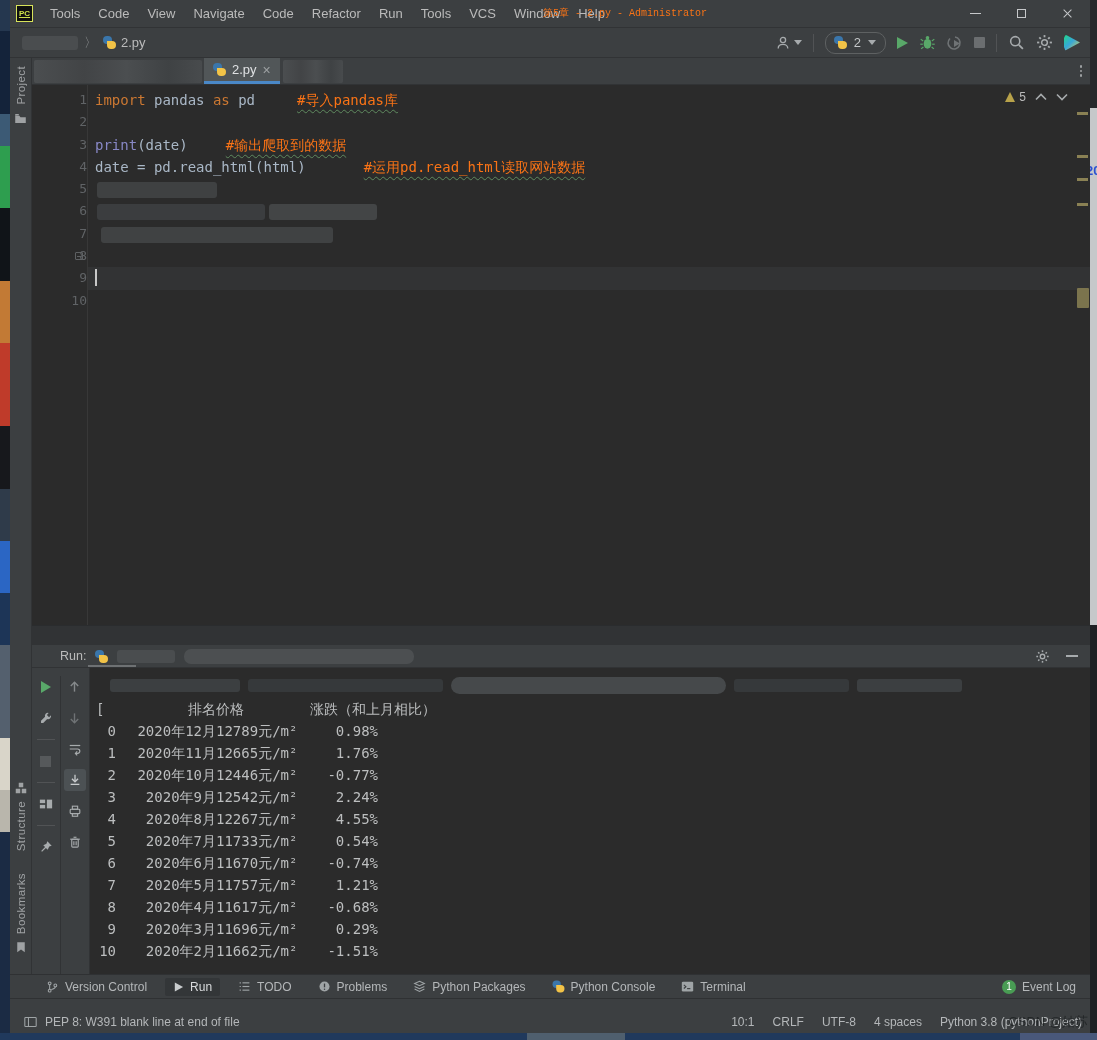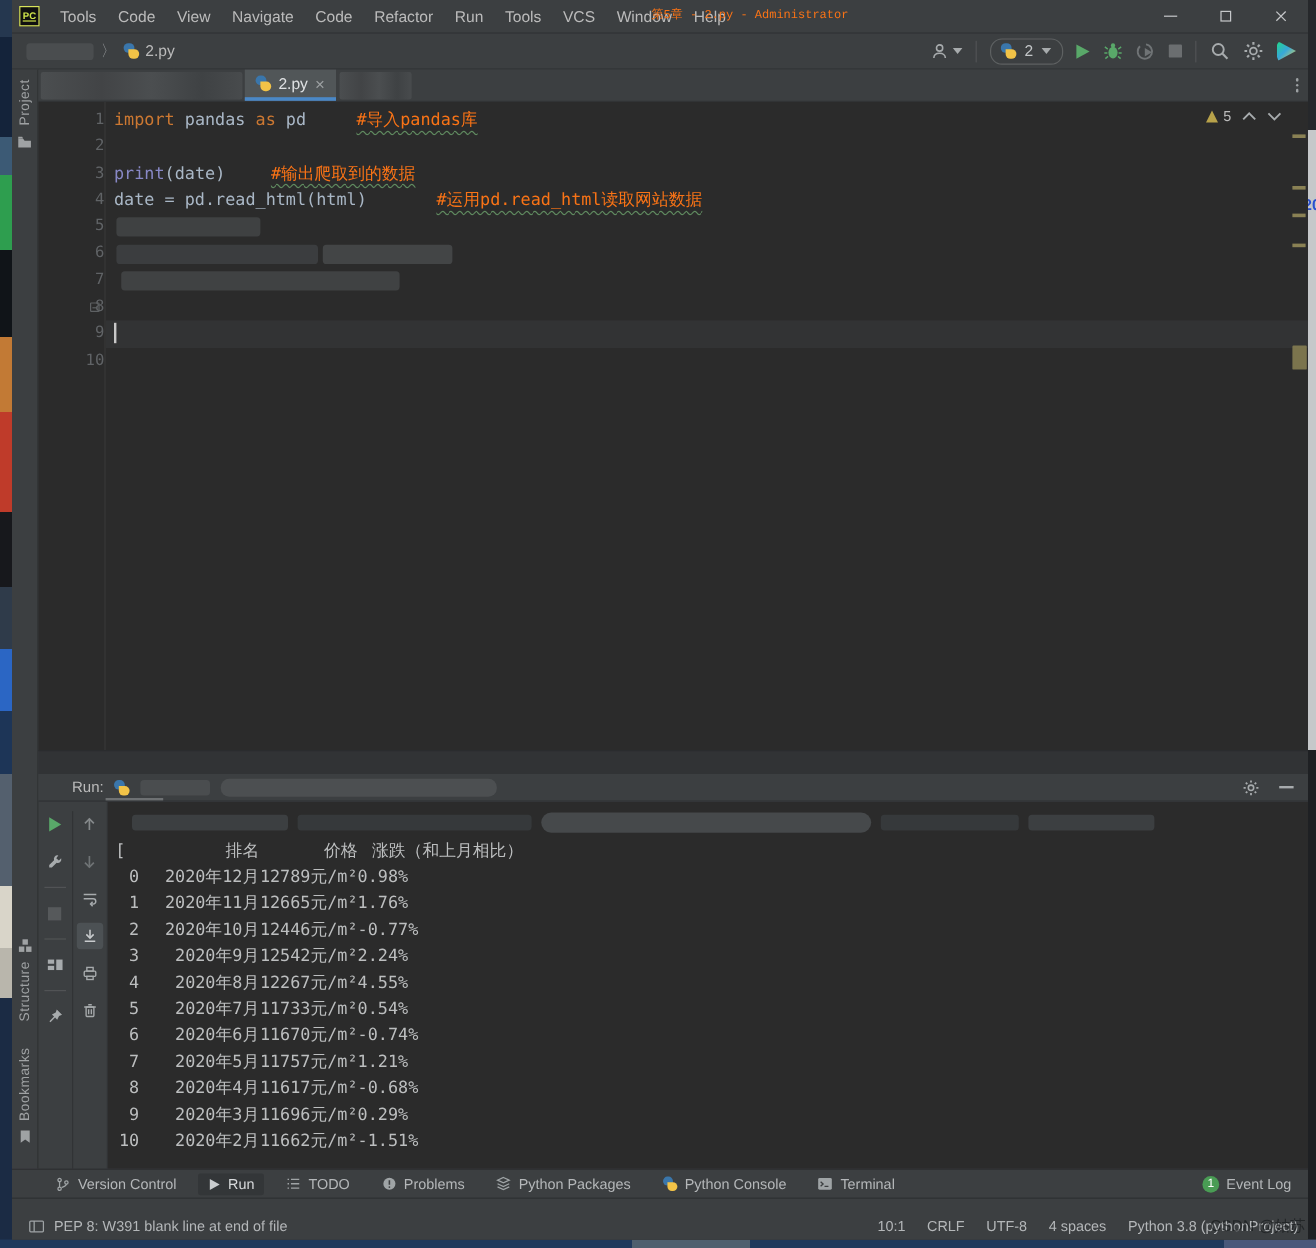--- a/index.html
+++ b/index.html
@@ -127,22 +127,22 @@
   .chip.on { background:#4c5154; }
   .play-sm { width:0; height:0; border-left:10px solid #59A869; border-top:6px solid transparent; border-bottom:6px solid transparent; }
   .stop-dim { width:11px; height:11px; background:#56595b; }
 
   .console { flex:1; padding:6px 0 0 6px; font-family:"DejaVu Sans Mono", monospace; font-size:14px; color:#bcbebf; min-width:0; overflow:hidden; }
   .cmd-blur { display:flex; gap:8px; align-items:center; height:18px; margin:2px 0 4px 14px; }
   .cmd-blur i { height:13px; border-radius:3px; }
   .console-row { display:flex; height:22px; line-height:22px; white-space:pre; }
   .c-idx { width:20px; text-align:right; }
   .c-month { width:100px; text-align:right; }
-  .c-price { width:82px; text-align:right; }
-  .c-chg { width:80px; }
+  .c-price { width:82px; text-align:left; }
+  .c-chg { width:80px; text-align:right; }
   .c-chg-h { padding-left:12px; }
   .c-open { width:20px; }
 
   
   .toolwin-bar { height:24px; background:#3c3f41; border-top:1px solid #2f3133; display:flex; align-items:center;
      padding:0 14px 0 28px; gap:10px; font-size:12px; color:#b4b7b9; flex:none; }
   .twb { display:flex; align-items:center; gap:6px; padding:2px 8px; border-radius:2px; white-space:nowrap; }
   .twb.active { background:#333638; color:#d8dadc; }
   .eventlog { margin-left:auto; display:flex; align-items:center; gap:6px; }
   .badge { width:14px; height:14px; border-radius:50%; background:#499C54; color:#fff; font-size:10px;

